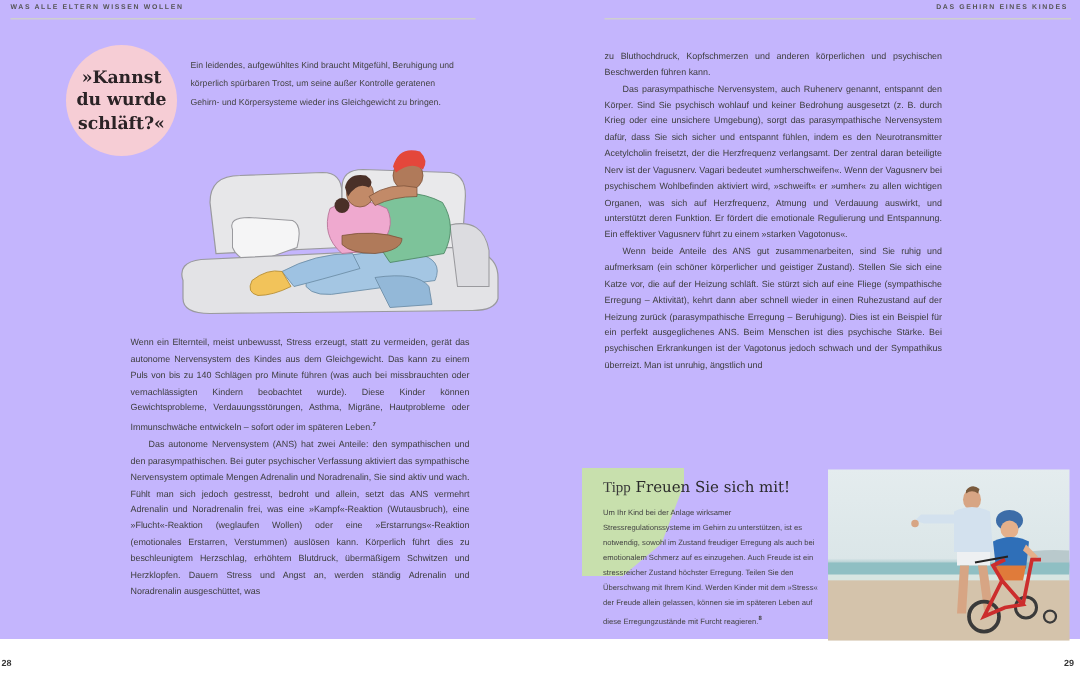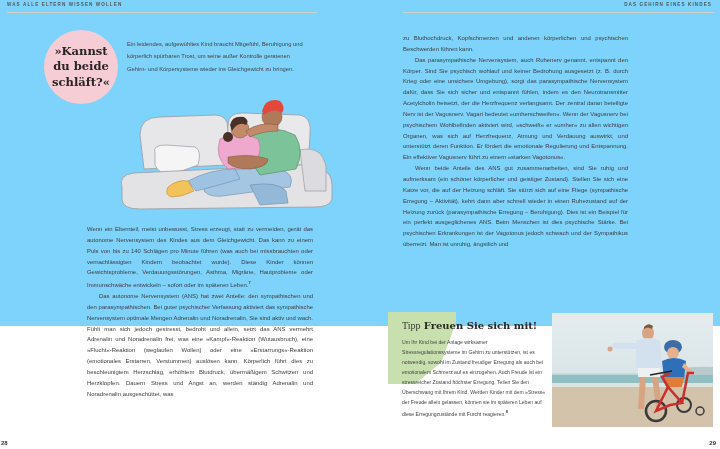--- a/index.html
+++ b/index.html
@@ -1,19 +1,19 @@
 <!DOCTYPE html>
 <html><head>
 <meta charset="utf-8">
 <style>
   * { margin: 0; padding: 0; box-sizing: border-box; }
   html, body { width: 720px; height: 449px; background: #ffffff; overflow: hidden; }
   body { position: relative; font-family: "Liberation Sans", sans-serif; color: #3a3a3a; }
 
-  .page { position: absolute; top: 0; height: 326px; background: #7dd3fc; }
+  .page { position: absolute; top: 0; height: 426px; background: #c4b5fd; }
   .page-left { left: 0; width: 360px; }
   .page-right { left: 360px; width: 360px; }
 
   .running-head {
     position: absolute; top: 2px; font-size: 4.6px; letter-spacing: 1.1px;
     color: #555; font-weight: bold; white-space: nowrap;
   }
   .page-left .running-head { left: 7px; }
   .page-right .running-head { right: 8px; }
   .head-rule { position: absolute; top: 12px; height: 1px; background: #cfcfcf; }
@@ -47,21 +47,21 @@
   .tip-box { position: absolute; left: 388px; top: 312px; width: 162px; height: 122px; }
   .tip-green {
     position: absolute; left: 0; top: 0; width: 68px; height: 72px; background: #c8e0ad;
     clip-path: polygon(0 0, 100% 0, 100% 15%, 78% 70%, 40% 100%, 0 100%);
   }
   .tip-title {
     position: absolute; left: 14px; top: 8px; font-family: "DejaVu Serif", serif;
     font-size: 10px; color: #2a2a2a; white-space: nowrap;
   }
   .tip-title .tip-label { font-family: Liberation Serif, serif; font-weight: normal; color: #3a3a3a; }
-  .tip-title .tip-heading { font-weight: bold; }
+  .tip-title .tip-heading { font-weight: normal; }
   .tip-text {
     position: absolute; left: 14px; top: 25px; width: 145px;
     font-size: 5.1px; line-height: 10.05px; color: #444;
   }
 
   .photo {
     position: absolute; left: 552px; top: 313px; width: 161px; height: 114px; overflow: hidden;
     background: linear-gradient(to bottom, #e4ecee 0%, #dbe6e8 52%, #9cc2c6 56%, #cfe0dc 62%, #d9cbb8 66%, #d3c2ab 100%);
   }
 
@@ -73,21 +73,21 @@
 </head>
 <body>
 
 <div class="page page-left">
   <div class="running-head">WAS ALLE ELTERN WISSEN WOLLEN</div>
   <div class="head-rule"></div>
 
   <div class="pull-circle">
     <div class="pull-quote">
       <div>»Kannst</div>
-      <div>du beide</div>
+      <div>du wurde</div>
       <div>schläft?«</div>
     </div>
   </div>
 
   <div class="intro-text">Ein leidendes, aufgewühltes Kind braucht Mitgefühl, Beruhigung und körperlich spürbaren Trost, um seine außer Kontrolle geratenen Gehirn- und Körpersysteme wieder ins Gleichgewicht zu bringen.</div>
 
   <svg class="illustration" viewBox="0 0 250 120">
 
     <path d="M40 40 Q40 22 60 22 L115 20 Q128 20 128 34 L128 70 L44 74 Z" fill="#e7e7e9" stroke="#9a9a9e" stroke-width="0.8"></path>
     <path d="M128 30 Q128 18 142 18 L200 20 Q212 22 210 40 L208 70 L128 70 Z" fill="#e9e9eb" stroke="#9a9a9e" stroke-width="0.8"></path>

